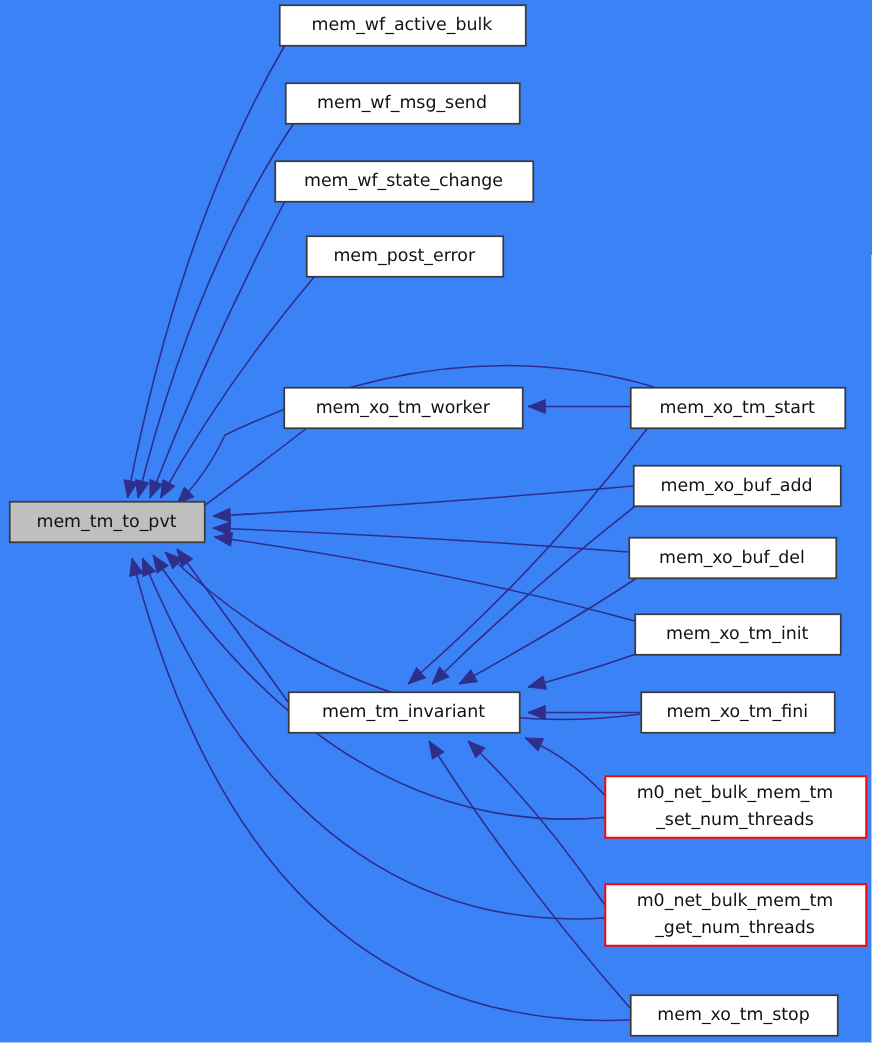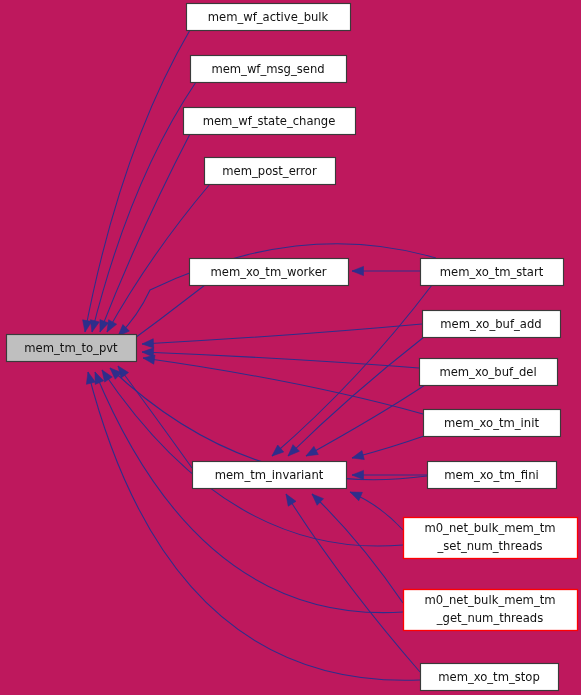--- a/index.html
+++ b/index.html
@@ -4,21 +4,21 @@
 <style>
   html, body {
     margin: 0;
     padding: 0;
     background: #ffffff;
   }
   #canvas {
     position: relative;
     width: 581px;
     height: 695px;
-    background: #be185d;
+    background: #3b82f6;
     font-family: "DejaVu Sans", "Liberation Sans", sans-serif;
     overflow: hidden;
   }
   svg#graph {
     position: absolute;
     left: 0;
     top: 0;
     width: 581px;
     height: 695px;
   }

